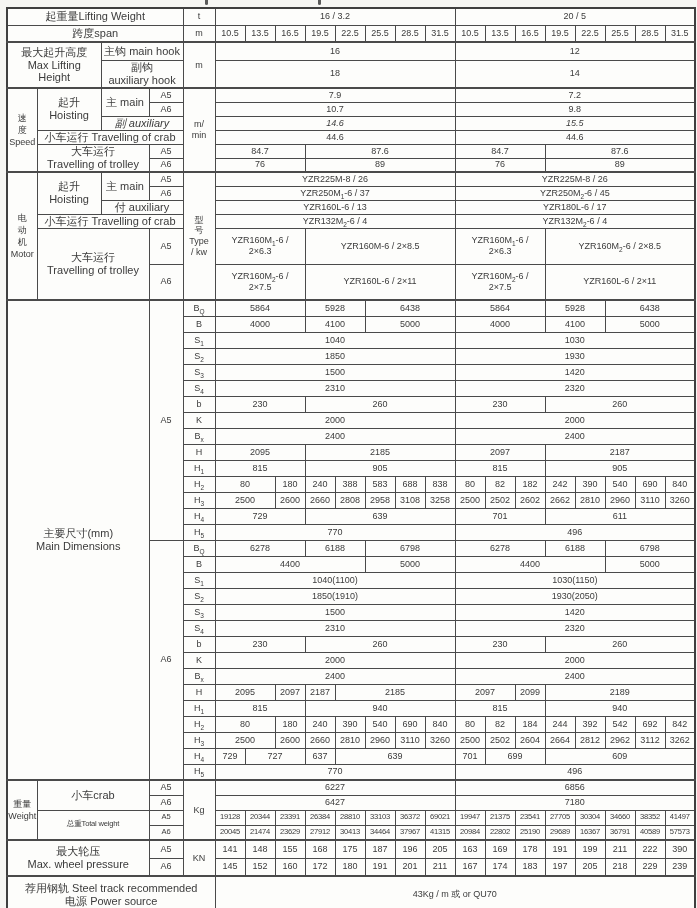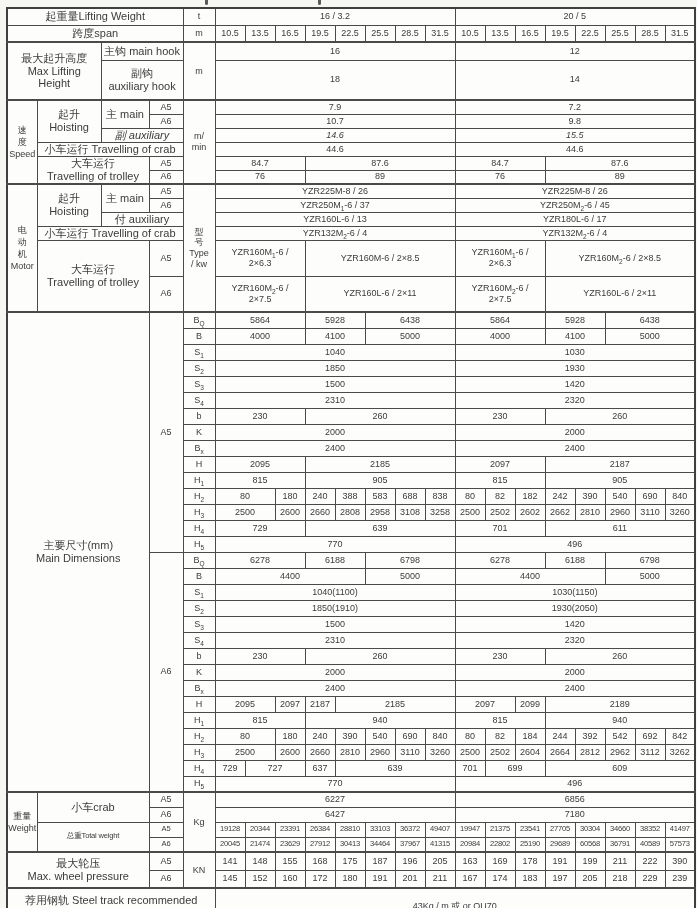--- a/index.html
+++ b/index.html
@@ -85,21 +85,21 @@
           <td>28.5</td>
           <td>31.5</td>
         </tr>
         <tr class="tb" style="height: 18px;">
           <td colspan="2" rowspan="2" class="ch">最大起升高度<br>Max Lifting<br>Height</td>
           <td colspan="2" class="ch">主钩 main hook</td>
           <td rowspan="2">m</td>
           <td colspan="8">16</td>
           <td colspan="8">12</td>
         </tr>
-        <tr style="height: 40px;">
+        <tr style="height: 28px;">
           <td colspan="2" class="ch">副钩<br>auxiliary hook</td>
           <td colspan="8">18</td>
           <td colspan="8">14</td>
         </tr>
         <tr class="tb" style="height: 14px;">
           <td rowspan="6" class="ch vert">速<br>度<br>Speed</td>
           <td rowspan="3" class="ch">起升<br>Hoisting</td>
           <td rowspan="2" class="ch">主 main</td>
           <td>A5</td>
           <td rowspan="6">m/<br>min</td>
@@ -432,21 +432,21 @@
         <tr class="sm" style="height: 15px;">
           <td colspan="2" rowspan="2" class="ch">总重Total weight</td>
           <td>A5</td>
           <td>19128</td>
           <td>20344</td>
           <td>23391</td>
           <td>26384</td>
           <td>28810</td>
           <td>33103</td>
           <td>36372</td>
-          <td>49407</td>
+          <td>69021</td>
           <td>19947</td>
           <td>21375</td>
           <td>23541</td>
           <td>27705</td>
           <td>30304</td>
           <td>34660</td>
           <td>38352</td>
           <td>41497</td>
         </tr>
         <tr class="sm" style="height: 15px;">
@@ -456,21 +456,21 @@
           <td>23629</td>
           <td>27912</td>
           <td>30413</td>
           <td>34464</td>
           <td>37967</td>
           <td>41315</td>
           <td>20984</td>
           <td>22802</td>
           <td>25190</td>
           <td>29689</td>
-          <td>60568</td>
+          <td>16367</td>
           <td>36791</td>
           <td>40589</td>
           <td>57573</td>
         </tr>
         <tr class="tb" style="height: 18px;">
           <td colspan="3" rowspan="2" class="ch">最大轮压<br>Max.  wheel pressure</td>
           <td>A5</td>
           <td rowspan="2">KN</td>
           <td>141</td>
           <td>148</td>

